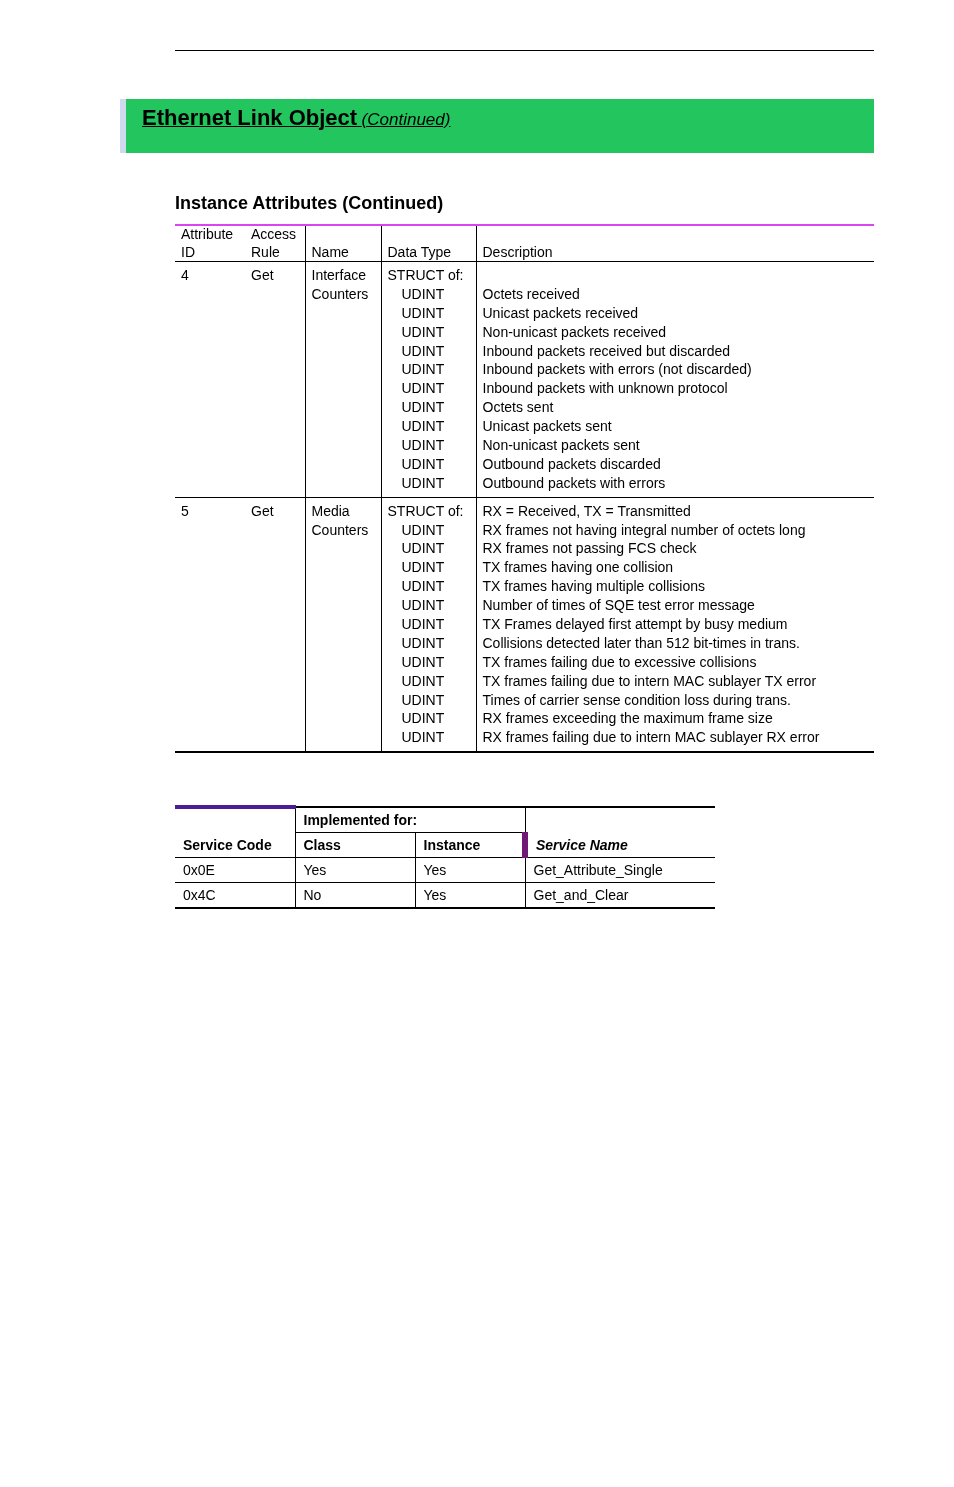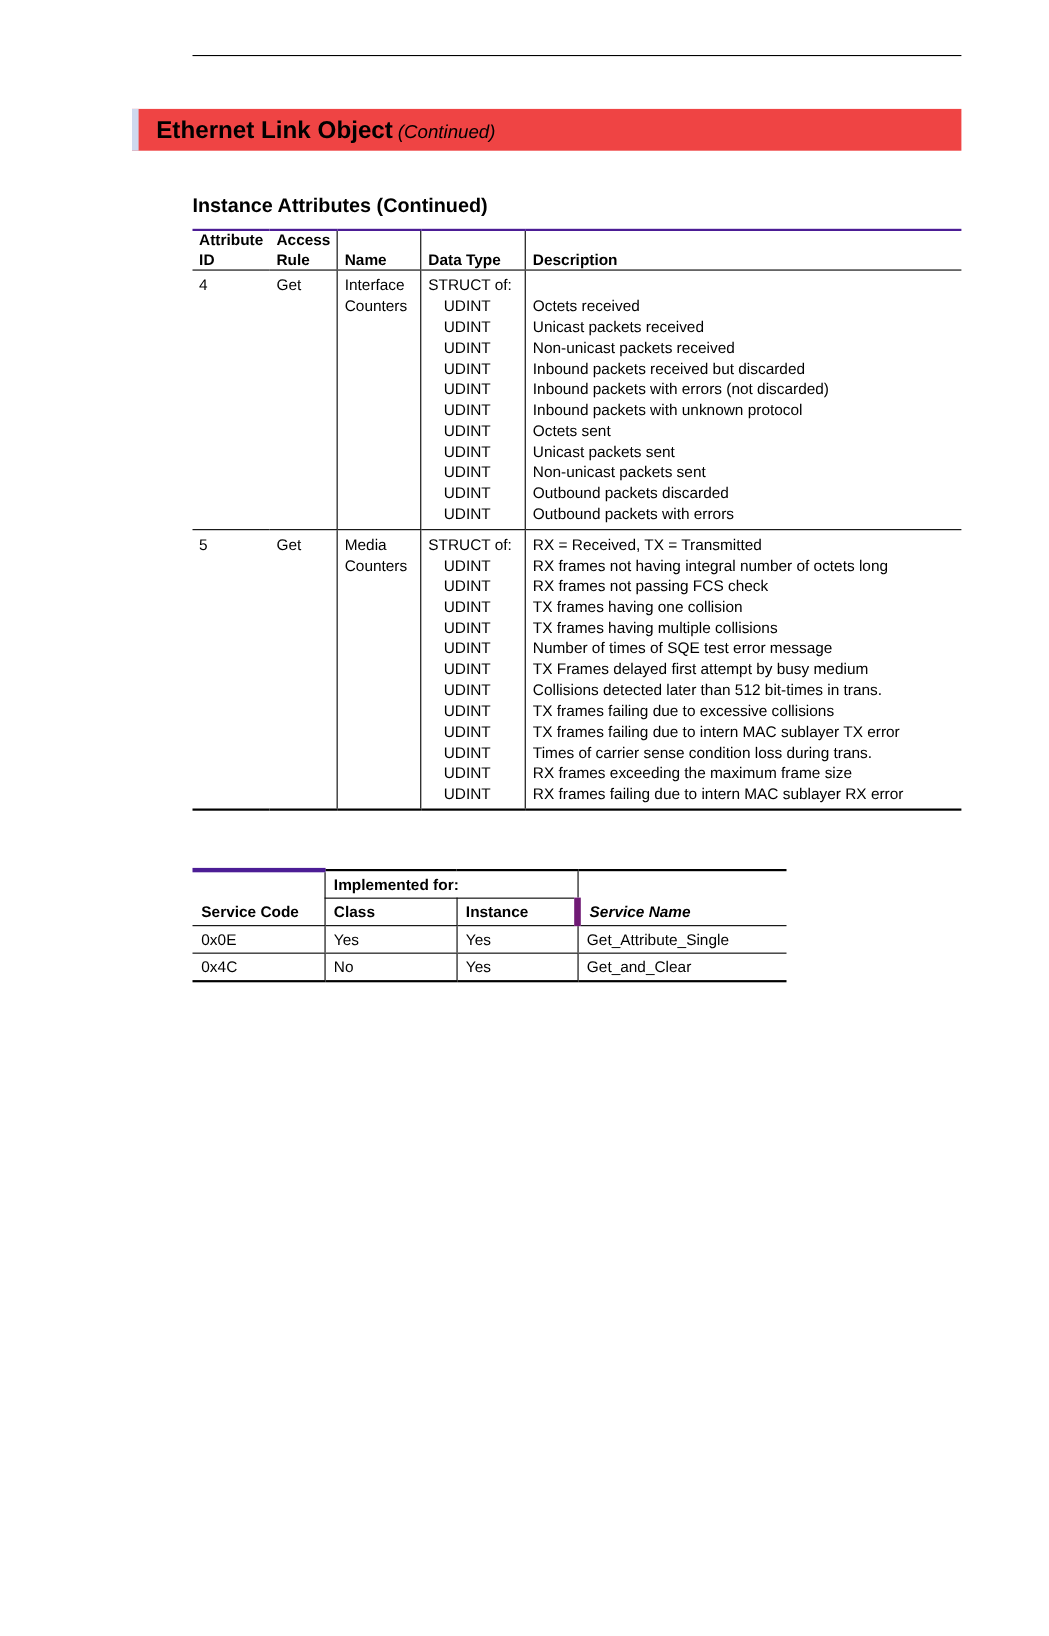--- a/index.html
+++ b/index.html
@@ -26,25 +26,26 @@
   .running-header .page-label {
     font-weight: bold;
     margin-left: 28px;
   }
   .header-rule {
     border: none;
     border-top: 1.5px solid #000;
     margin-bottom: 48px;
   }
   .section-title-band {
-    background: #ef4444;
-    padding: 6px 8px 6px 16px;
+    background: #22c55e;
+    padding: 6px 8px 22px 16px;
     margin-left: -55px;
     margin-bottom: 40px;
     border-left: 6px solid #cfd9ef;
+    text-decoration: underline;
   }
   .section-title-band h2 {
     font-size: 22px;
     font-weight: bold;
     display: inline;
   }
   .section-title-band .continued {
     font-style: italic;
     font-weight: normal;
     font-size: 17px;
@@ -56,24 +57,24 @@
     margin-top: 8px;
   }
   table.attr-table {
     border-collapse: collapse;
     width: 100%;
     font-size: 14px;
     margin-bottom: 52px;
   }
   table.attr-table th {
     text-align: left;
-    font-weight: bold;
+    font-weight: normal;
     vertical-align: bottom;
     padding: 0 6px;
-    border-top: 2px solid #4c1d95;
+    border-top: 2px solid #d946ef;
     border-bottom: 1.5px solid #000;
     line-height: 1.25;
   }
   table.attr-table td {
     vertical-align: top;
     padding: 4px 6px;
     border-bottom: 1px solid #000;
     line-height: 1.35;
   }
   table.attr-table col.c1 { width: 70px; }

